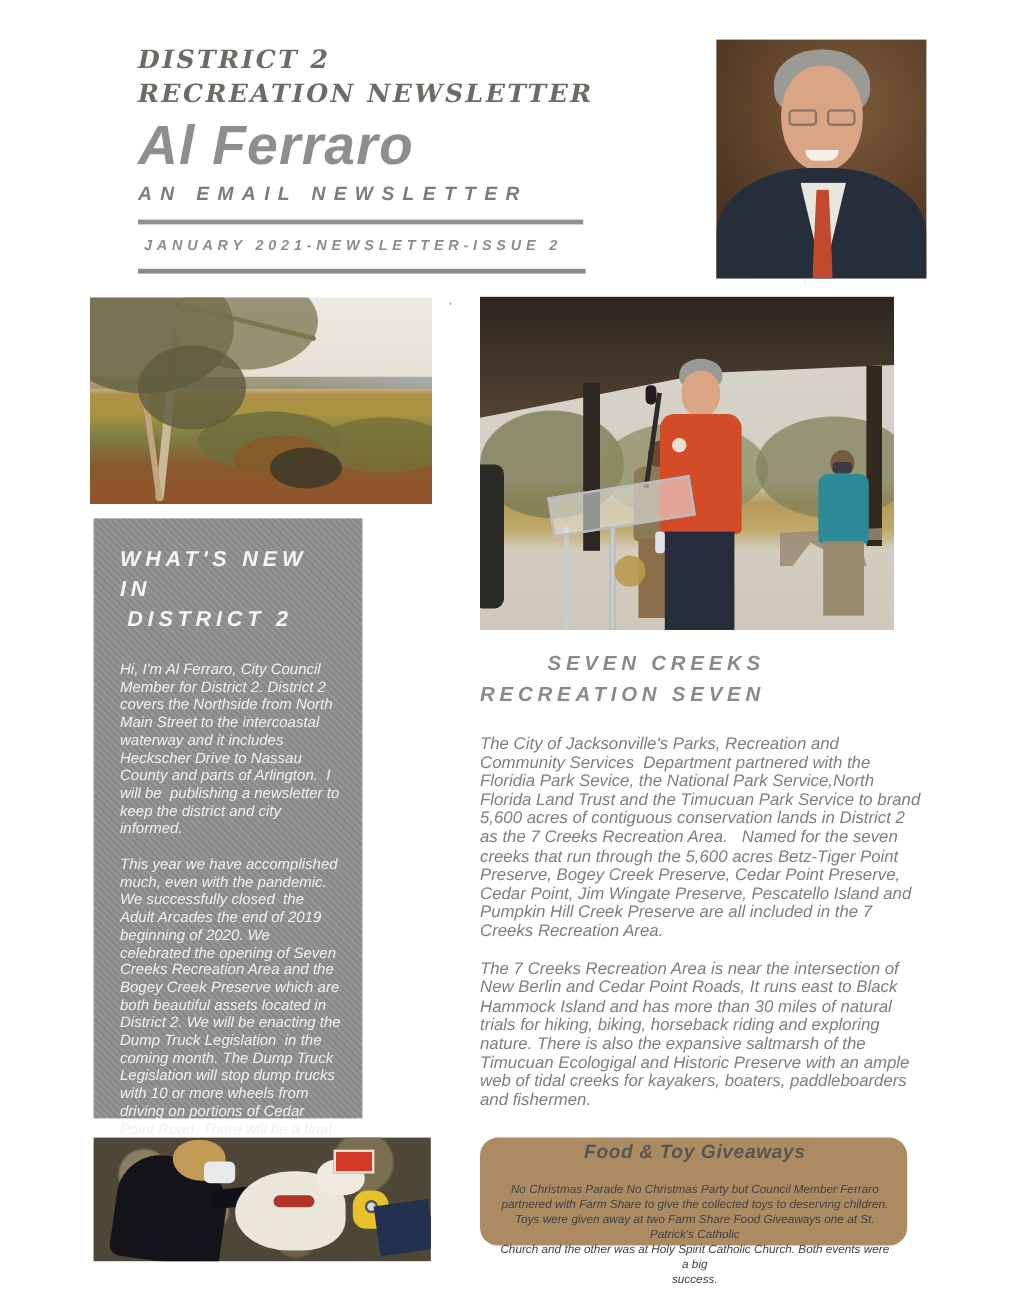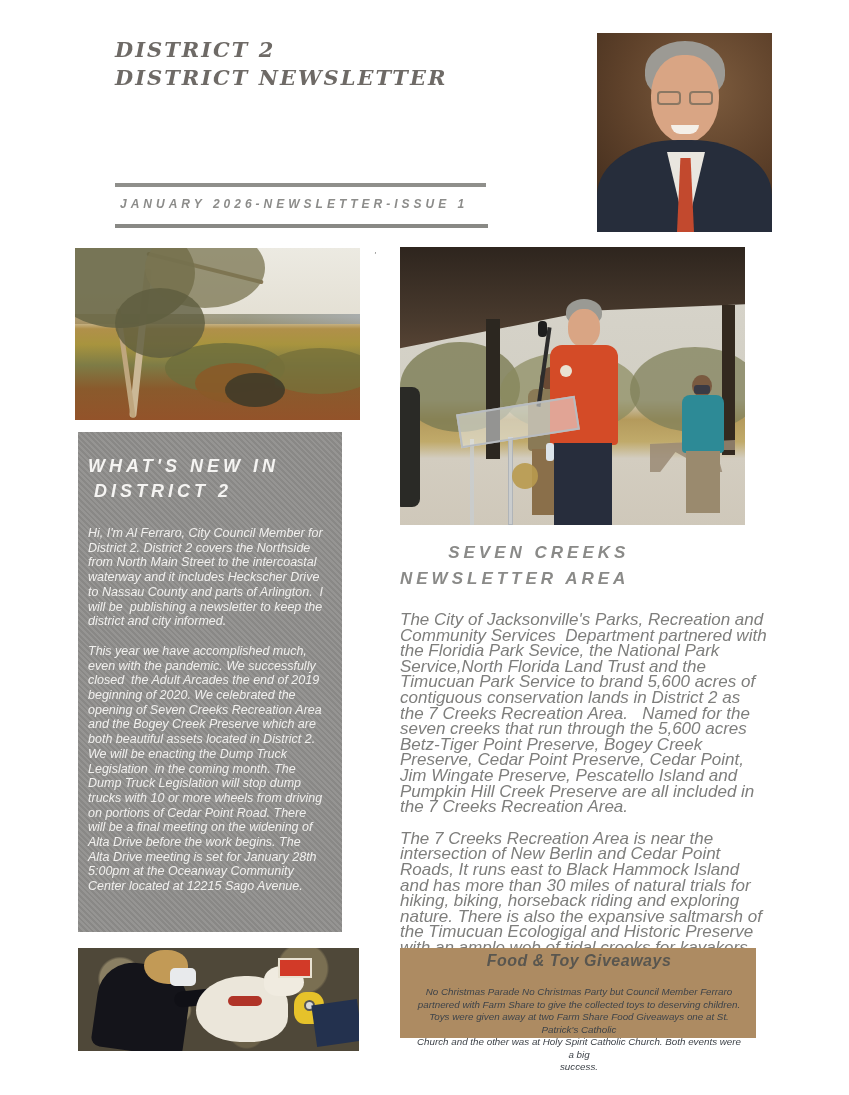--- a/index.html
+++ b/index.html
@@ -56,24 +56,24 @@
   .l-foliage1 { left:-30px; top:-30px; width:150px; height:110px; background:#6a6847; opacity:.9; }
   .l-foliage2 { left:70px; top:-20px; width:120px; height:80px; background:#7a7450; opacity:.75; }
   .l-foliage3 { left:40px; top:40px; width:90px; height:70px; background:#5e5c3e; opacity:.8; }
   .l-trunk { position:absolute; left:62px; top:20px; width:7px; height:150px;
     background:#cbb896; transform:rotate(6deg); border-radius:4px; }
   .l-trunk2 { position:absolute; left:48px; top:60px; width:5px; height:110px;
     background:#bfa67e; transform:rotate(-8deg); border-radius:4px; }
   .l-branch { position:absolute; left:70px; top:18px; width:120px; height:4px;
     background:#8a7a58; transform:rotate(14deg); border-radius:3px; }
   
-  .graybox { position:absolute; left:78px; top:432px; width:264px; height:500px;
+  .graybox { position:absolute; left:78px; top:432px; width:224px; height:500px;
     background-color:#908f8d;
     background-image:repeating-linear-gradient(45deg, rgba(255,255,255,.05) 0 2px, rgba(0,0,0,.05) 2px 4px);
-    padding:22px 18px 0 10px; }
+    padding:22px 18px 0 22px; }
   .graybox h2 { color:#f5f4f2; font-size:18px; letter-spacing:4px;
     line-height:25px; font-weight:bold; }
   .graybox h2 .ind { display:block; padding-left:6px; }
   .graybox p { color:#f1f0ee; font-size:12.5px; line-height:14.7px;
     margin-top:15px; white-space:pre-wrap; }
   .graybox p.first { margin-top:22px; }
   
   .podiumphoto { left:400px; top:247px; width:345px; height:278px;
     background:linear-gradient(#d8d5cc 0%, #d2cfc4 55%, #b49a5c 62%, #c0aa6a 70%, #d3cdc0 76%, #cfc8ba 100%); }
   .e-roof { position:absolute; left:0; top:0; width:345px; height:110px;
@@ -104,21 +104,21 @@
   .e-podium-top { position:absolute; left:58px; top:158px; width:120px; height:34px;
     background:rgba(235,238,240,.55); border:2px solid #b8bcc0; transform:rotate(-9deg); }
   .e-podium-leg { position:absolute; left:108px; top:190px; width:5px; height:88px; background:rgba(200,205,210,.8); border:1px solid #b0b4b8; }
   .e-podium-leg2 { position:absolute; left:70px; top:192px; width:4px; height:86px; background:rgba(200,205,210,.7); }
   .e-seal { position:absolute; left:112px; top:216px; width:26px; height:26px; border-radius:50%; background:#b89a4e; opacity:.9; }
   .e-bottle { position:absolute; left:146px; top:196px; width:8px; height:18px; background:#dce4ea; border-radius:3px; }
   
   .sc-heading { position:absolute; left:400px; top:540px; font-size:17px;
     font-weight:bold; letter-spacing:4px; color:#8a8a88; line-height:26px;text-align:right; }
   .body-col { position:absolute; left:400px; top:612px; width:368px;
-    font-size:17px; line-height:15.6px; color:#7e7e7c; }
+    font-size:14px; line-height:15.6px; color:#7e7e7c; }
   .body-col p { white-space:pre-wrap; margin-bottom:16px; }
   
   .dogphoto { left:78px; top:948px; width:281px; height:103px;
     background:
       radial-gradient(circle at 15% 30%, #8a7f63 0 8%, transparent 9%),
       radial-gradient(circle at 80% 20%, #7a6f52 0 10%, transparent 11%),
       radial-gradient(circle at 60% 80%, #6a6048 0 9%, transparent 10%),
       radial-gradient(circle at 35% 60%, #857a5e 0 7%, transparent 8%),
       #4f4839; }
   .d-woman { position:absolute; left:18px; top:16px; width:92px; height:88px;
@@ -138,39 +138,41 @@
   .d-card { position:absolute; left:200px; top:10px; width:34px; height:20px;
     background:#d23a28; border:2px solid #e8e2d2; }
   .d-minion { position:absolute; left:216px; top:44px; width:30px; height:32px;
     background:#e6c22a; border-radius:40% 40% 35% 35%; }
   .d-minion-eye { position:absolute; left:226px; top:52px; width:11px; height:11px;
     border-radius:50%; background:#d8d8d8; border:2px solid #555; }
   .d-box { position:absolute; left:236px; top:54px; width:46px; height:42px;
     background:#23314e; transform:rotate(-8deg); }
   
   .tanbox { position:absolute; left:400px; top:948px; width:356px; height:90px;
-    background:#ad8b62; padding:4px 12px 0 14px; }
+    background:#ad8b62; padding:4px 12px 0 14px;border-radius:15px; }
   .tanbox h3 { text-align:center; font-size:16px; font-weight:bold;
     color:#59564f; letter-spacing:.5px; }
   .tanbox .tan-body { font-size:9.8px; line-height:12.5px; color:#3e4349;
     margin-top:16px; white-space:pre-line;text-align:center; }
   .artifact { position:absolute; left:374px; top:250px; width:7px; height:6px;
     color:#8a8a88; font-size:9px; }
 </style>
 </head>
 <body>
 
 <div class="page">
 
   <div class="masthead">
     <div class="mast-line">DISTRICT 2</div>
-    <div class="mast-line">DISTRICT NEWSLETTER</div>
+    <div class="mast-line">RECREATION NEWSLETTER</div>
+    <div class="mast-name">Al Ferraro</div>
+    <div class="mast-sub">AN EMAIL NEWSLETTER</div>
   </div>
   <div class="rule rule-1"></div>
-  <div class="issue-line">JANUARY 2026-NEWSLETTER-ISSUE 1</div>
+  <div class="issue-line">JANUARY 2021-NEWSLETTER-ISSUE 2</div>
   <div class="rule rule-2"></div>
 
   <div class="photo portrait">
     <div class="p-hair"></div>
     <div class="p-face"></div>
     <div class="p-glasses">
         <span class="gl"></span>
         <span class="gr"></span>
       </div>
     <div class="p-smile"></div>
@@ -226,21 +228,21 @@
     <div class="e-speaker-pants"></div>
     <div class="e-podium-leg"></div>
     <div class="e-podium-leg2"></div>
     <div class="e-podium-top"></div>
     <div class="e-seal"></div>
     <div class="e-bottle"></div>
   </div>
 
   <div class="sc-heading">
     <div>SEVEN CREEKS</div>
-    <div>NEWSLETTER AREA</div>
+    <div>RECREATION SEVEN</div>
   </div>
 
   <div class="body-col">
     <p>The City of Jacksonville's Parks, Recreation and Community Services  Department partnered with the Floridia Park Sevice, the National Park Service,North Florida Land Trust and the Timucuan Park Service to brand 5,600 acres of contiguous conservation lands in District 2 as the 7 Creeks Recreation Area.   Named for the seven creeks that run through the 5,600 acres Betz-Tiger Point Preserve, Bogey Creek Preserve, Cedar Point Preserve, Cedar Point, Jim Wingate Preserve, Pescatello Island and Pumpkin Hill Creek Preserve are all included in the 7 Creeks Recreation Area.</p>
     <p>The 7 Creeks Recreation Area is near the intersection of New Berlin and Cedar Point Roads, It runs east to Black Hammock Island and has more than 30 miles of natural trials for hiking, biking, horseback riding and exploring nature. There is also the expansive saltmarsh of the Timucuan Ecologigal and Historic Preserve with an ample web of tidal creeks for kayakers, boaters, paddleboarders and fishermen.</p>
   </div>
 
   <div class="photo dogphoto">
     <div class="d-woman"></div>
     <div class="d-hair"></div>

